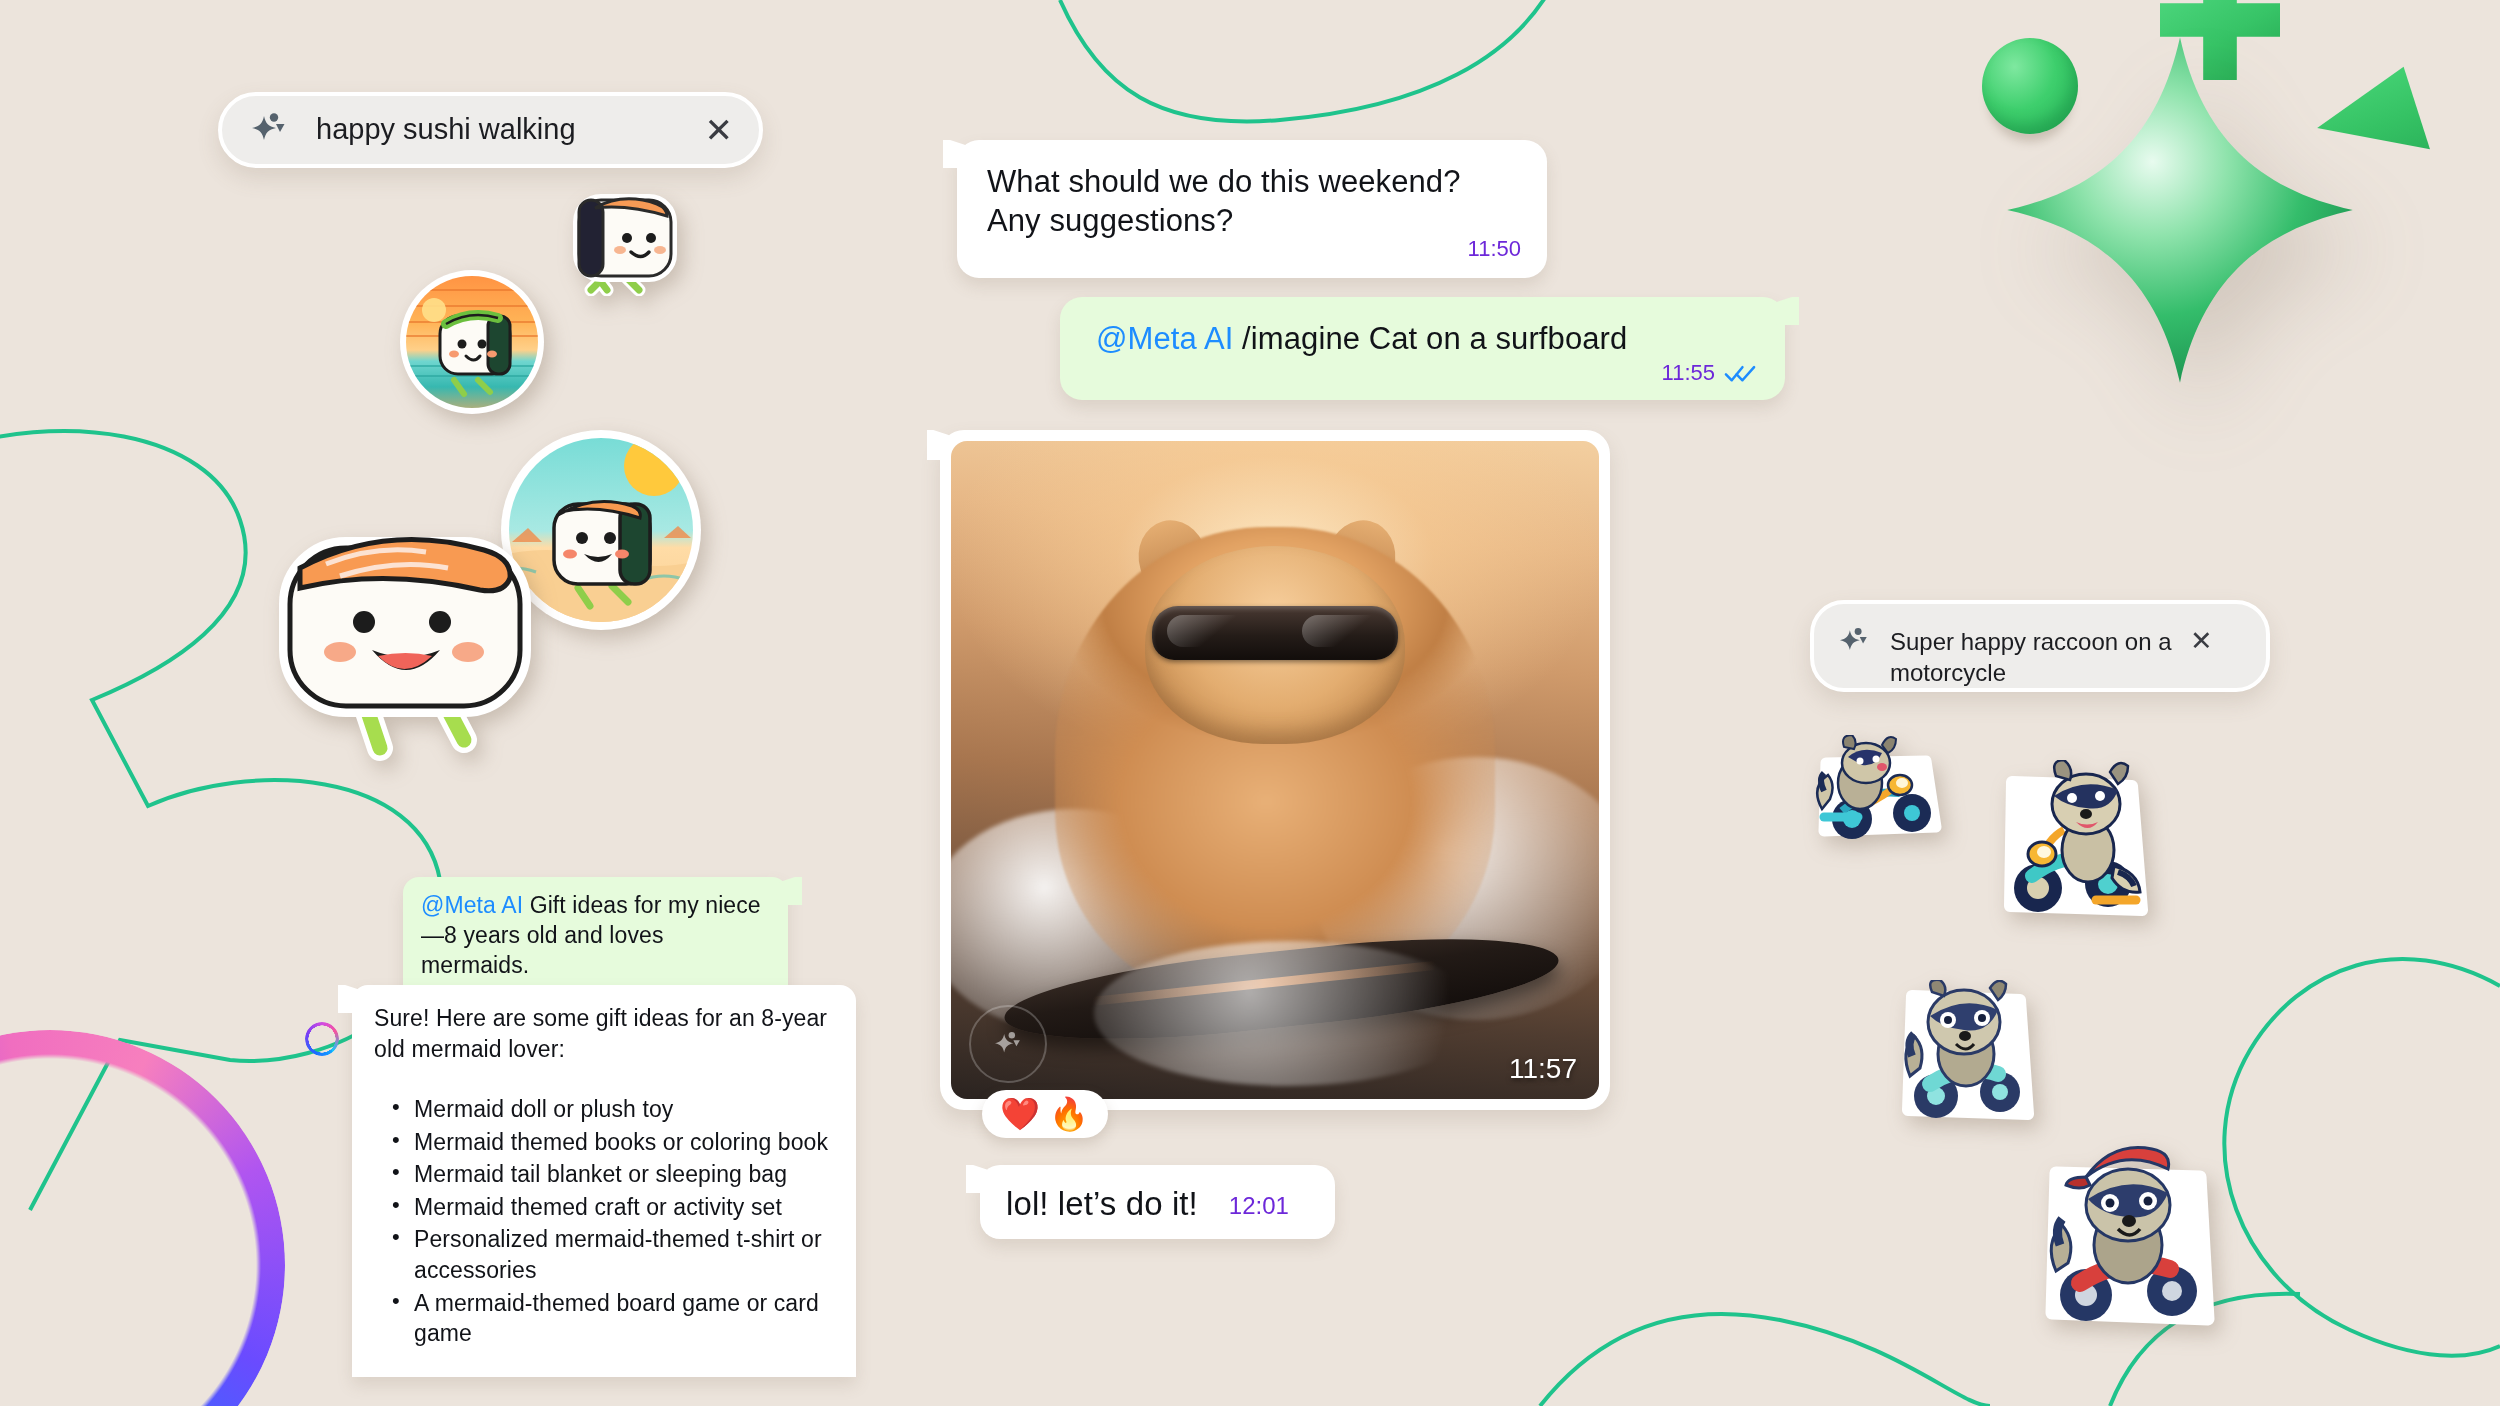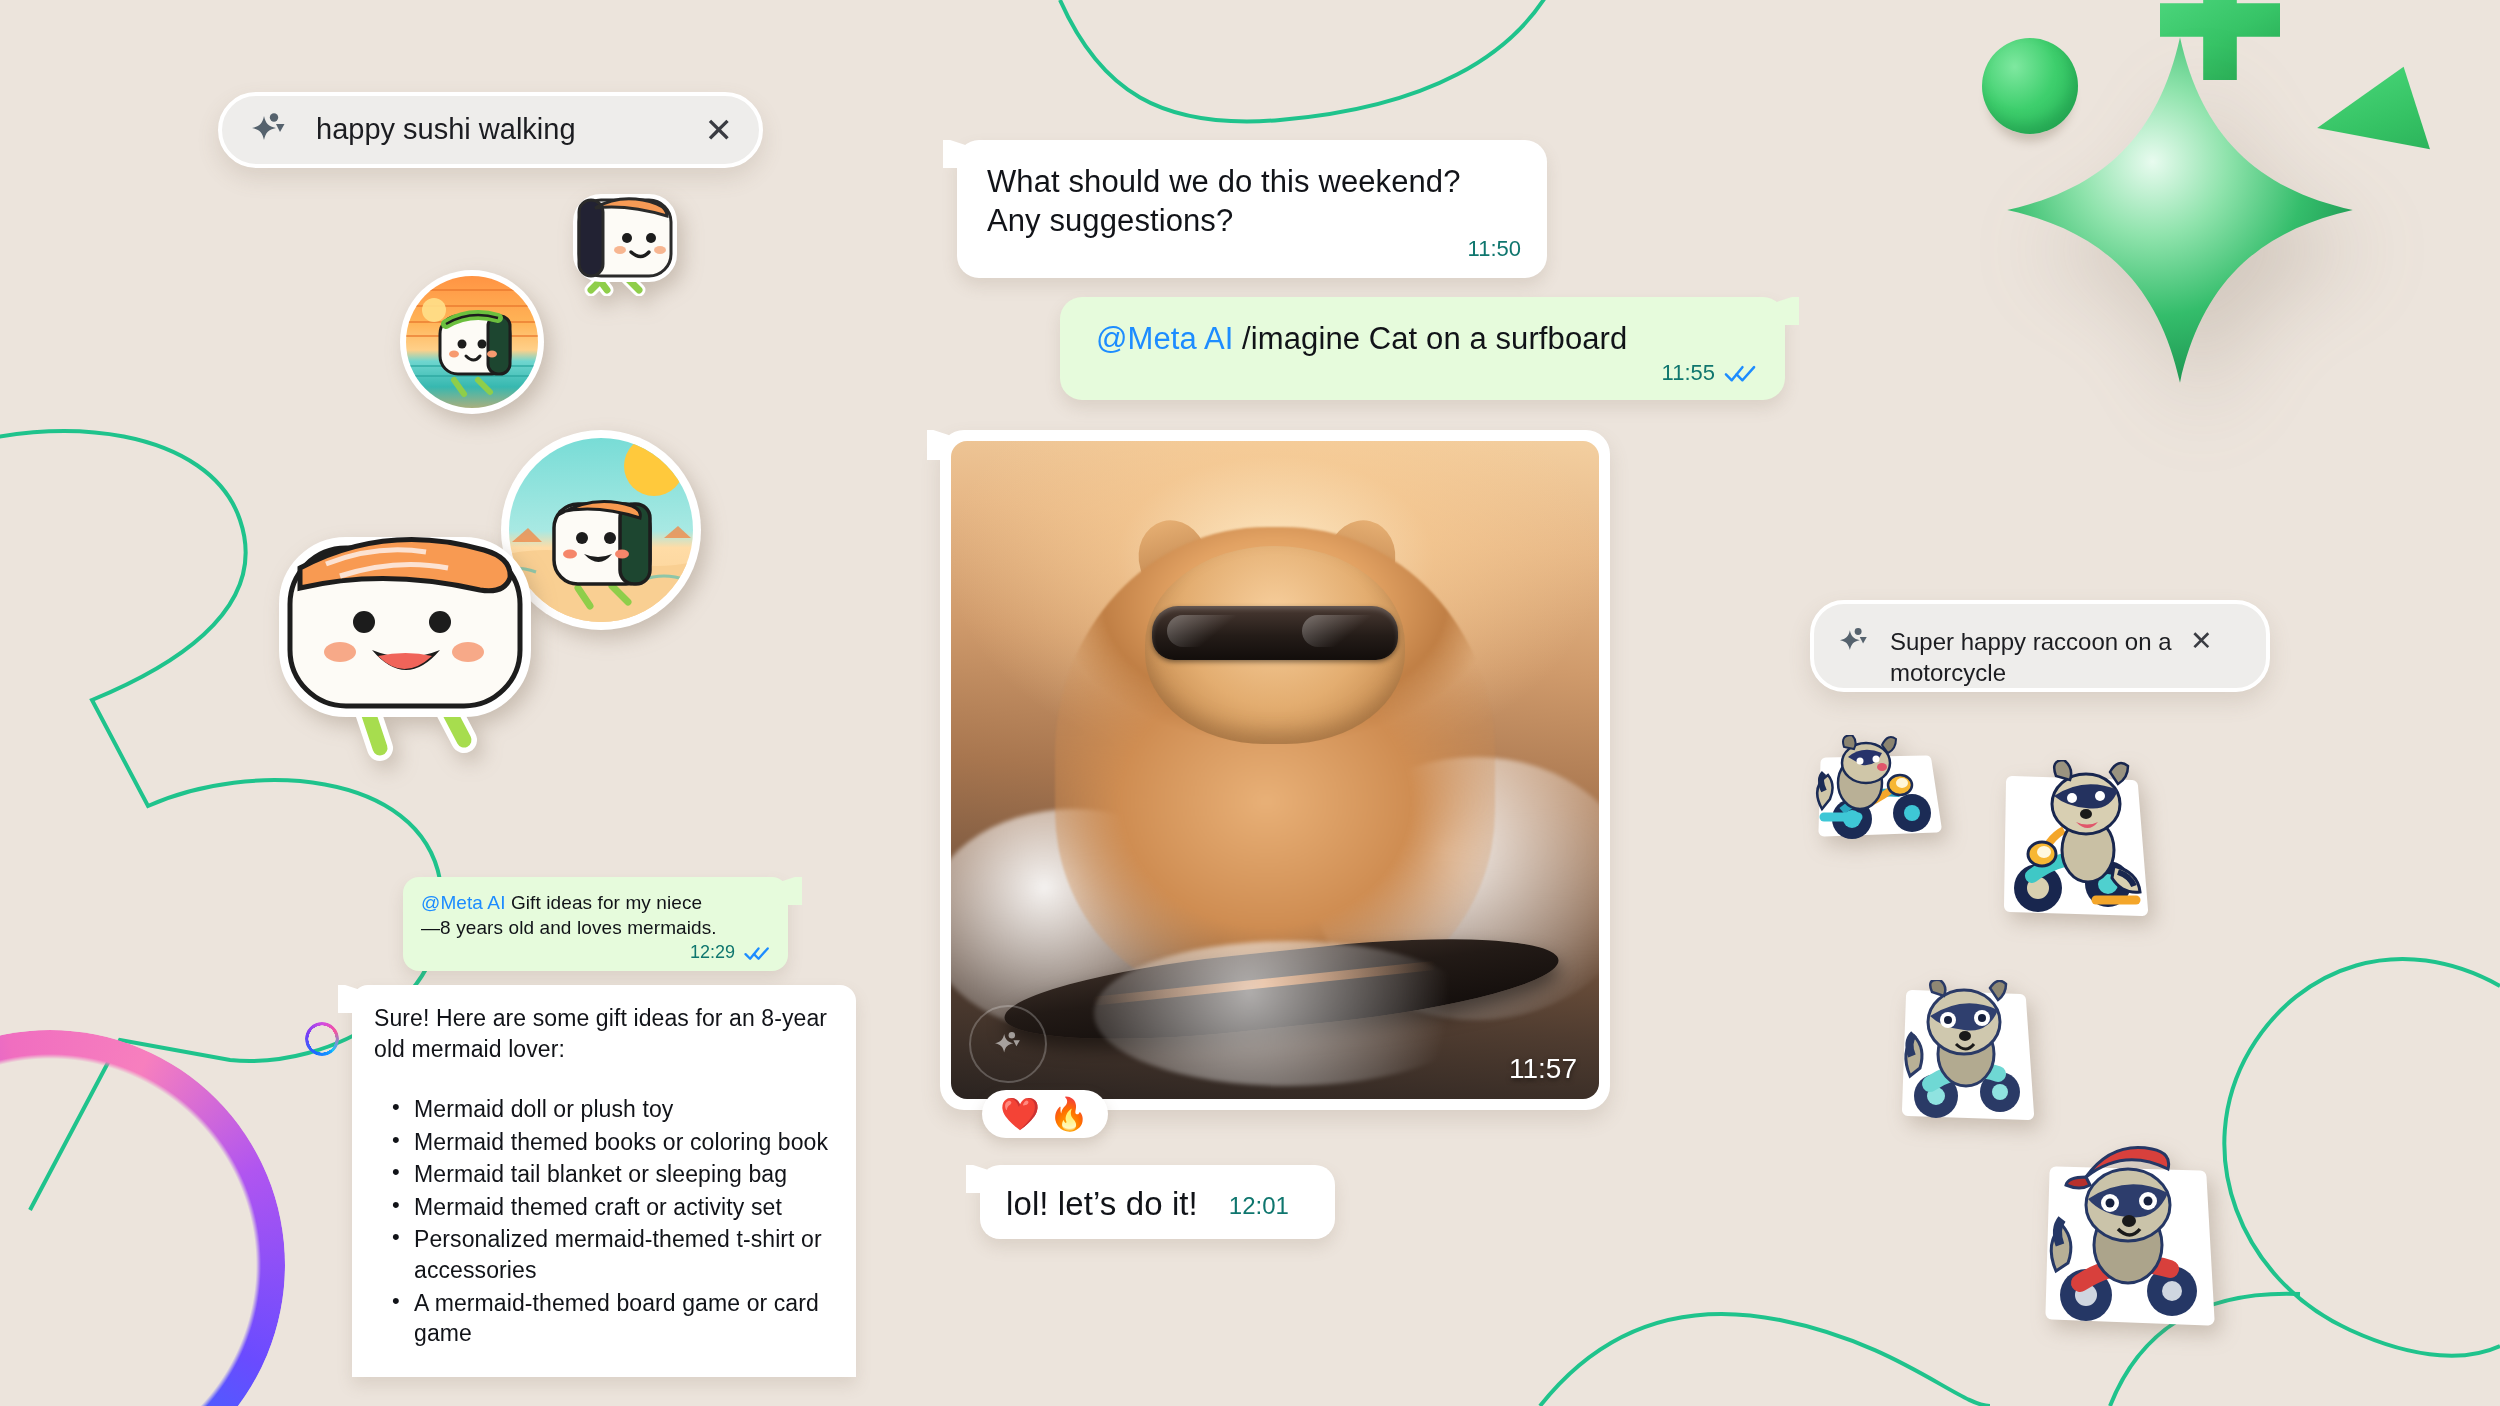--- a/index.html
+++ b/index.html
@@ -147,31 +147,31 @@
   .tail i { position: absolute; width: 40px; height: 40px; border-radius: 8px; }
   .tail.left i  { right: 2px; top: 0; background: #ffffff; transform: rotate(18deg); }
   .tail.right i { left: 2px;  top: 0; background: #e6fbdc; transform: rotate(-18deg); }
 
   .msg-text { font-size: 31px; line-height: 1.26; letter-spacing: .1px; }
   .mention { color: #1d8cff; }
   .meta-line {
     display: flex; align-items: center; justify-content: flex-end;
     gap: 9px; margin-top: 2px;
   }
-  .tstamp { font-size: 22px; color: #0f766e; }
+  .tstamp { font-size: 22px; color: #6d28d9; }
   .ticks { width: 33px; height: 20px; }
 
   #b-weekend { left: 925px; top: 140px; width: 590px; padding: 22px 26px 16px 30px; }
   #b-weekend .meta-line { margin-top: -4px; }
 
   #b-imagine { left: 1060px; top: 297px; width: 725px; padding: 22px 28px 14px 36px; }
   #b-imagine .msg-text { white-space: nowrap; }
 
   #b-gift { left: 403px; top: 877px; width: 385px; padding: 14px 18px 8px 18px; border-radius: 16px; }
-  #b-gift .msg-text { font-size: 19px; line-height: 1.3; }
+  #b-gift .msg-text { font-size: 23px; line-height: 1.3; }
   #b-gift .tstamp { font-size: 18px; }
   #b-gift .ticks { width: 26px; height: 16px; }
 
   #b-answer {
     left: 320px; top: 985px; width: 504px;
     padding: 18px 22px 26px 22px; border-radius: 16px;
     border-bottom-left-radius: 0; border-bottom-right-radius: 0;
   }
   #b-answer .msg-text { font-size: 23px; line-height: 1.33; }
   #b-answer ul { margin: 30px 0 0 0; padding: 0 0 0 18px; list-style: none; }

